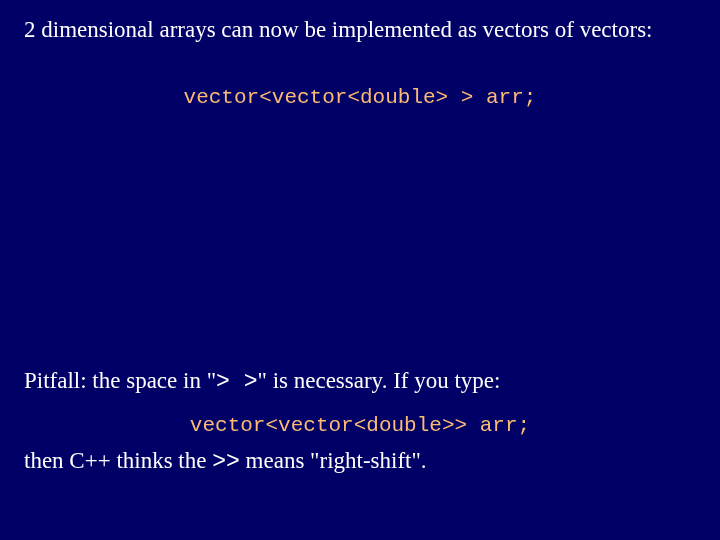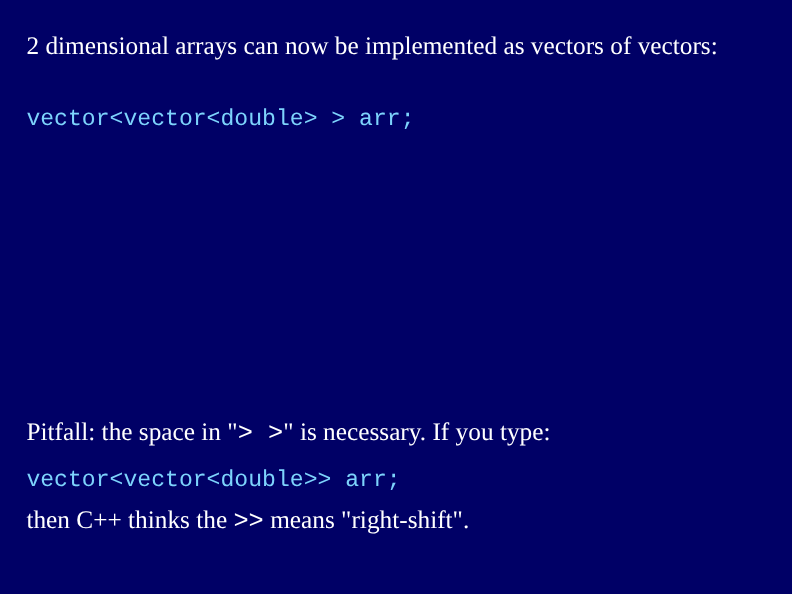--- a/index.html
+++ b/index.html
@@ -8,36 +8,37 @@
     width: 720px;
     height: 540px;
     overflow: hidden;
   }
   body {
     background: #000066;
     font-family: "Times New Roman", Times, serif;
     position: relative;
   }
   .slide {
-    padding: 28px 24px 24px 24px;
+    padding: 16px 24px 24px 24px;
     box-sizing: border-box;
     width: 720px;
     height: 540px;
     position: relative;
   }
   .line {
     color: #ffffff;
     font-size: 23px;
     line-height: 1.2;
     letter-spacing: 0px;
   }
   .code {
     font-family: "Courier New", Courier, monospace;
-    color: #7dd3fc;
+    color: #fdba74;
     font-size: 21px;
+    text-align: center;
   }
   .codeinline {
     font-family: "Courier New", Courier, monospace;
   }
   .block1 { margin-top: 0px; }
   .block2 { margin-top: 42px; }
   .block3 { margin-top: 258px; }
   .block4 { margin-top: 18px; font-family: Liberation Mono, monospace; }
   .block5 { margin-top: 10px; }
 </style>

